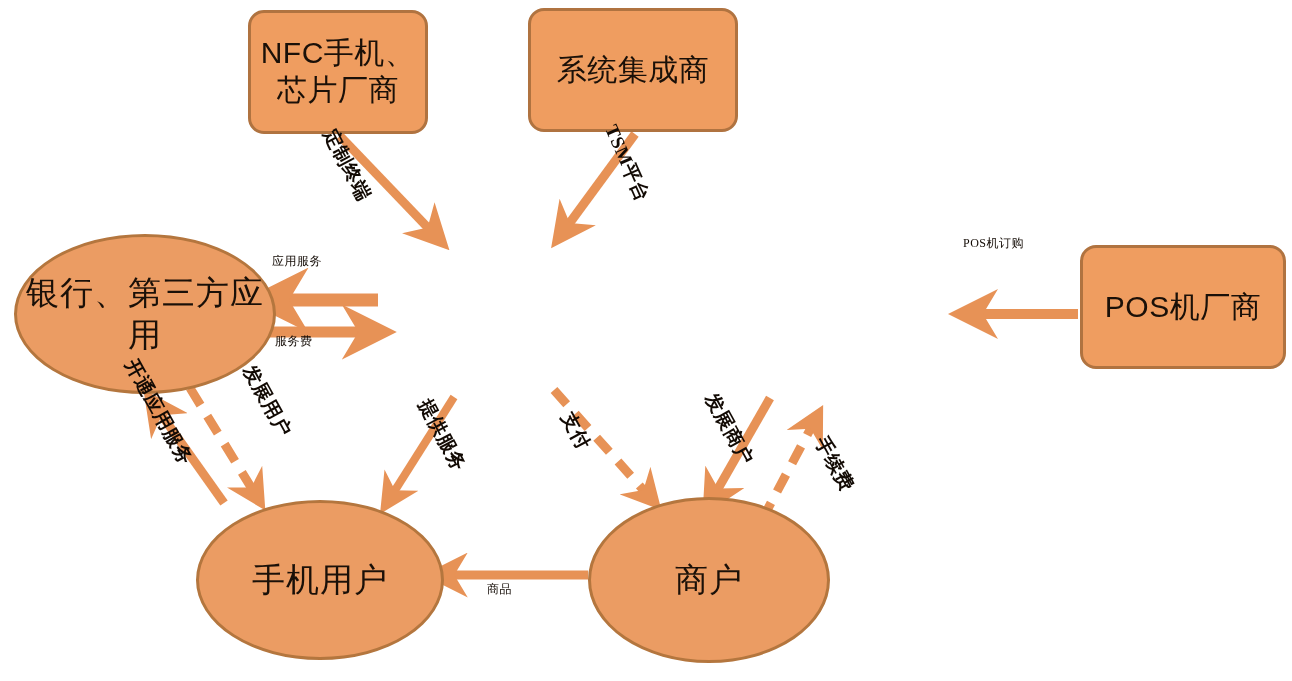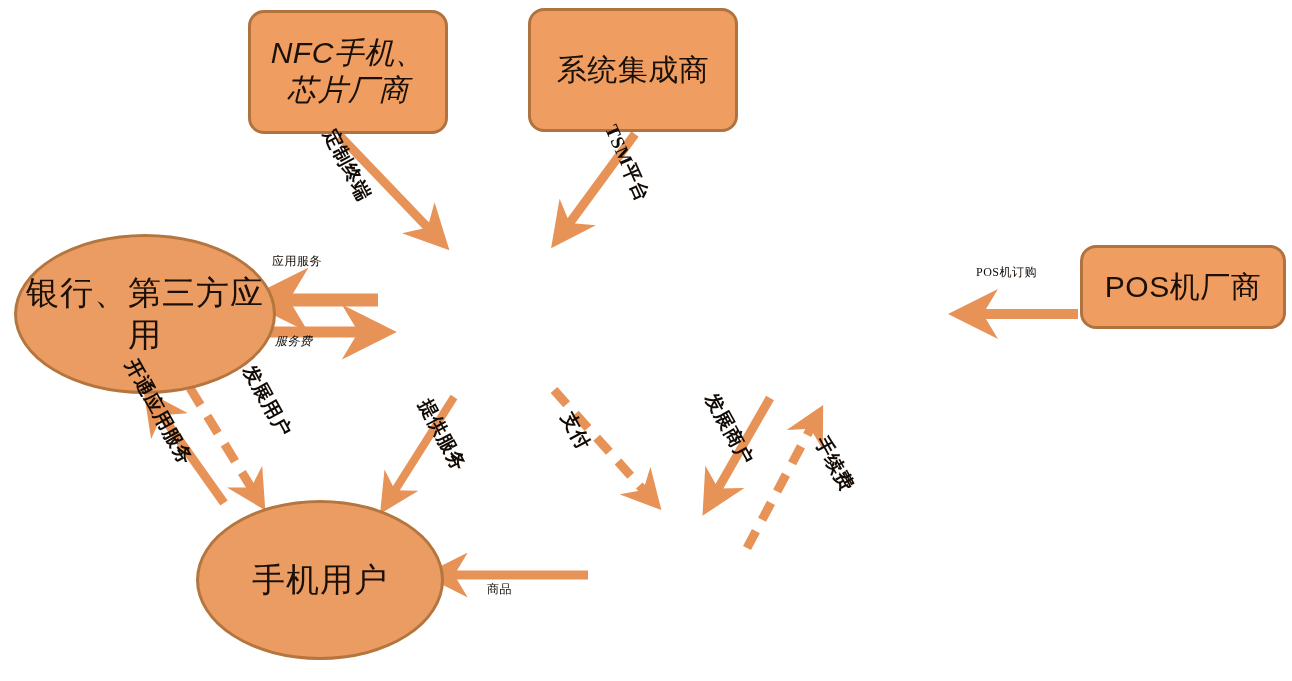--- a/index.html
+++ b/index.html
@@ -97,60 +97,63 @@
       <path d="M770,398 L715,494" stroke-width="9" marker-end="url(#ah)"></path>
 
       <path d="M747,548 L813,424" stroke-width="9" stroke-dasharray="19 13" marker-end="url(#ah2)"></path>
 
       <path d="M1078,314 L976,314" stroke-width="10" marker-end="url(#ah)"></path>
 
       <path d="M588,575 L448,575" stroke-width="9" marker-end="url(#ah)"></path>
     </g>
   </svg>
 
-  <div class="node node-box" style="left:248px;top:10px;width:200px;height:124px;font-style:italic;">
+  <div class="node node-box" style="left:248px;top:10px;width:180px;height:124px;">
     <span>NFC手机、芯片厂商</span>
   </div>
 
   <div class="node node-box" style="left:528px;top:8px;width:210px;height:124px;">
     <span>系统集成商</span>
   </div>
 
-  <div class="node node-box" style="left:1080px;top:245px;width:206px;height:84px;">
+  <div class="node node-box" style="left:1080px;top:245px;width:206px;height:124px;">
     <span>POS机厂商</span>
   </div>
 
   <div class="node node-ellipse" style="left:14px;top:234px;width:262px;height:160px;">
     <span>银行、第三方应用</span>
   </div>
 
 
 
   <div class="node node-ellipse" style="left:196px;top:500px;width:248px;height:160px;">
     <span>手机用户</span>
   </div>
 
+  <div class="node node-ellipse" style="left:588px;top:497px;width:242px;height:166px;">
+    <span>商户</span>
+  </div>
 
   <div class="edge-label" style="left:308px;top:152px;transform:rotate(62deg);">定制终端</div>
 
   <div class="edge-label" style="left:586px;top:150px;transform:rotate(66deg);">TSM平台</div>
 
   <div class="edge-label plain" style="left:272px;top:253px;">应用服务</div>
 
-  <div class="edge-label plain" style="left:275px;top:333px;font-style:italic;">服务费</div>
+  <div class="edge-label plain" style="left:275px;top:333px;">服务费</div>
 
   <div class="edge-label" style="left:100px;top:399px;transform:rotate(61deg);">开通应用服务</div>
 
   <div class="edge-label" style="left:228px;top:388px;transform:rotate(61deg);">发展用户</div>
 
   <div class="edge-label" style="left:403px;top:422px;transform:rotate(62deg);">提供服务</div>
 
   <div class="edge-label" style="left:556px;top:418px;transform:rotate(61deg);">支付</div>
 
   <div class="edge-label" style="left:690px;top:416px;transform:rotate(61deg);">发展商户</div>
 
   <div class="edge-label" style="left:805px;top:451px;transform:rotate(61deg);">手续费</div>
 
-  <div class="edge-label plain" style="left:963px;top:264px;margin-left:13px;">POS机订购</div>
+  <div class="edge-label plain" style="left:963px;top:235px;">POS机订购</div>
 
   <div class="edge-label plain" style="left:487px;top:581px;">商品</div>
 
 </div>
 
 </body></html>

